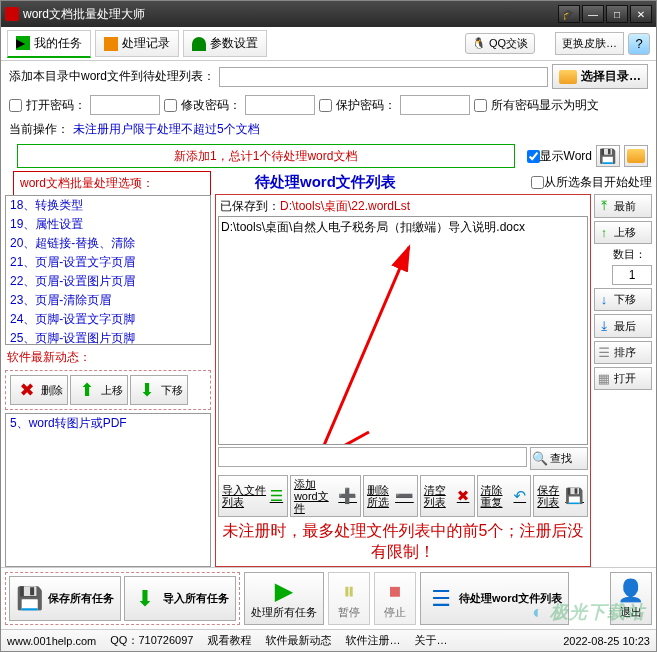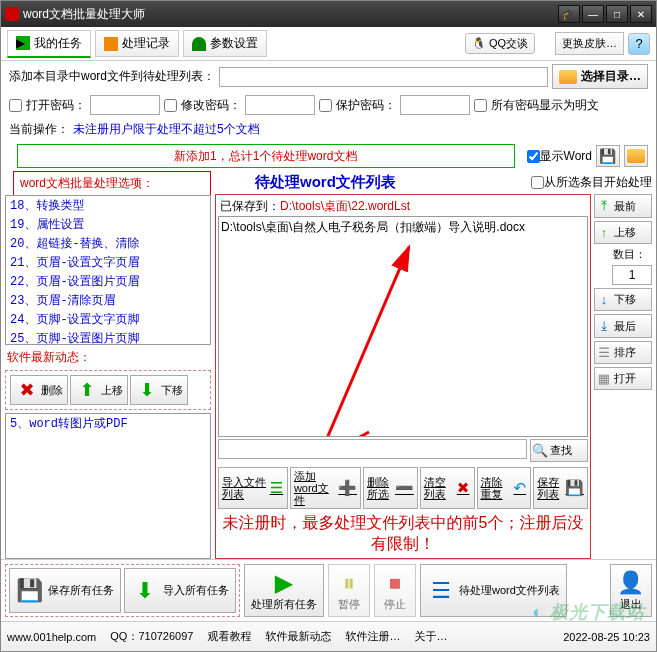--- a/index.html
+++ b/index.html
@@ -22,21 +22,21 @@
 .row { display: flex; align-items: center; padding: 3px 8px; font-size: 12px; gap: 4px; }
 .selectdir { margin-left: auto; border: 1px solid #aaa; background: linear-gradient(#fff,#e8e8e8); padding: 3px 6px; cursor: pointer; display: flex; align-items: center; gap: 4px; font-size: 12px; font-weight: bold; }
 .folder-icon { width: 18px; height: 14px; background: linear-gradient(#ffd060,#f0a020); border-radius: 2px; display: inline-block; }
 input[type=text] { border: 1px solid #aaa; height: 20px; padding: 0 2px; font-size: 12px; }
 .statusbar { height: 24px; border: 1px solid #0a0; margin: 3px 8px; display: flex; align-items: center; justify-content: center; font-size: 12px; color: #c00; background: #fff; position: relative; }
 .iconbtn { width: 24px; height: 22px; border: 1px solid #aaa; background: linear-gradient(#fff,#e8e8e8); display: flex; align-items: center; justify-content: center; cursor: pointer; font-size: 14px; }
 .mainarea { display: flex; flex: 1; overflow: hidden; padding: 0 4px; gap: 4px; }
 .leftcol { width: 206px; display: flex; flex-direction: column; }
 .panel-title { color: #c00; font-size: 12px; padding: 3px 6px; border: 1px solid #c00; border-bottom: none; background: #fff; margin-left: 8px; }
 .listbox { border: 1px solid #999; background: #fff; font-size: 12px; overflow: auto; }
-.listbox .item { padding: 1px 4px; color: #00c; cursor: pointer; white-space: nowrap; font-family: Liberation Mono, monospace; }
+.listbox .item { padding: 1px 4px; color: #00c; cursor: pointer; white-space: nowrap; }
 .pending-title { color: #c00; font-size: 12px; padding: 4px 2px; }
 .pending-ctrl { border: 1px dashed #c88; padding: 4px; display: flex; gap: 2px; }
 .sqbtn { border: 1px solid #aaa; background: linear-gradient(#fff,#e8e8e8); display: flex; align-items: center; justify-content: center; cursor: pointer; font-size: 11px; flex-direction: row; gap: 2px; padding: 2px 4px; }
 .sqbtn .ic { width: 24px; height: 24px; display: flex; align-items: center; justify-content: center; font-size: 18px; }
 .rightcol { flex: 1; display: flex; flex-direction: column; }
 .rhead { display: flex; align-items: center; font-size: 12px; padding: 2px 0; }
 .rhead .title { color: #00c; font-size: 15px; font-weight: bold; margin-left: 40px; }
 .rhead .chk { margin-left: auto; }
 .filepanel { border: 1px solid #c33; flex: 1; display: flex; flex-direction: column; padding: 2px; }
 .savedline { font-size: 12px; color: #000; padding: 1px 2px; }
@@ -50,23 +50,23 @@
 .fileops { display: flex; gap: 2px; padding: 3px 0; text-decoration: underline; }
 .opbtn { border: 1px solid #aaa; background: linear-gradient(#fff,#e8e8e8); padding: 2px 3px; font-size: 11px; display: flex; align-items: center; gap: 2px; cursor: pointer; flex-direction: row; }
 .opbtn .lbl { display: flex; flex-direction: column; line-height: 1.1; }
 .opbtn .ic { width: 22px; height: 22px; display: flex; align-items: center; justify-content: center; font-size: 15px; }
 .warn { color: #c00; font-size: 16px; text-align: center; padding: 1px 0; }
 .searchrow { display: flex; gap: 3px; padding: 2px 0; }
 .searchrow input { flex: 1; }
 .bottombar { border-top: 1px solid #ccc; display: flex; padding: 4px; gap: 4px; align-items: stretch; }
 .bigbtn { border: 1px solid #aaa; background: linear-gradient(#fff,#e8e8e8); padding: 4px 6px; font-size: 11px; display: flex; align-items: center; gap: 4px; cursor: pointer; }
 .bigbtn .ic { width: 28px; height: 28px; display: flex; align-items: center; justify-content: center; font-size: 22px; }
-.bigbtn .lbl { display: flex; flex-direction: column; line-height: 1.2; }
+.bigbtn .lbl { display: flex; flex-direction: column; line-height: 1.2; font-weight: bold; }
 .dashed { border: 1px dashed #c88; padding: 3px; display: flex; gap: 3px; }
-.statusfoot { height: 30px; border-top: 1px solid #ccc; display: flex; align-items: center; font-size: 11px; padding: 0 6px; gap: 14px; background: linear-gradient(#fafafa,#eee); }
+.statusfoot { height: 22px; border-top: 1px solid #ccc; display: flex; align-items: center; font-size: 11px; padding: 0 6px; gap: 14px; background: linear-gradient(#fafafa,#eee); }
 .statusfoot a { color: #000; text-decoration: none; cursor: pointer; }
 .watermark { position: absolute; right: 12px; bottom: 28px; font-size: 18px; color: rgba(40,160,80,0.35); font-style: italic; font-weight: bold; pointer-events: none; letter-spacing: 1px; }
 .watermark .dot { color: rgba(0,160,220,0.5); }
 .arrow { position: absolute; pointer-events: none; }
 svg { overflow: visible; }
 </style>
 </head>
 <body>
 
 <div class="window">

